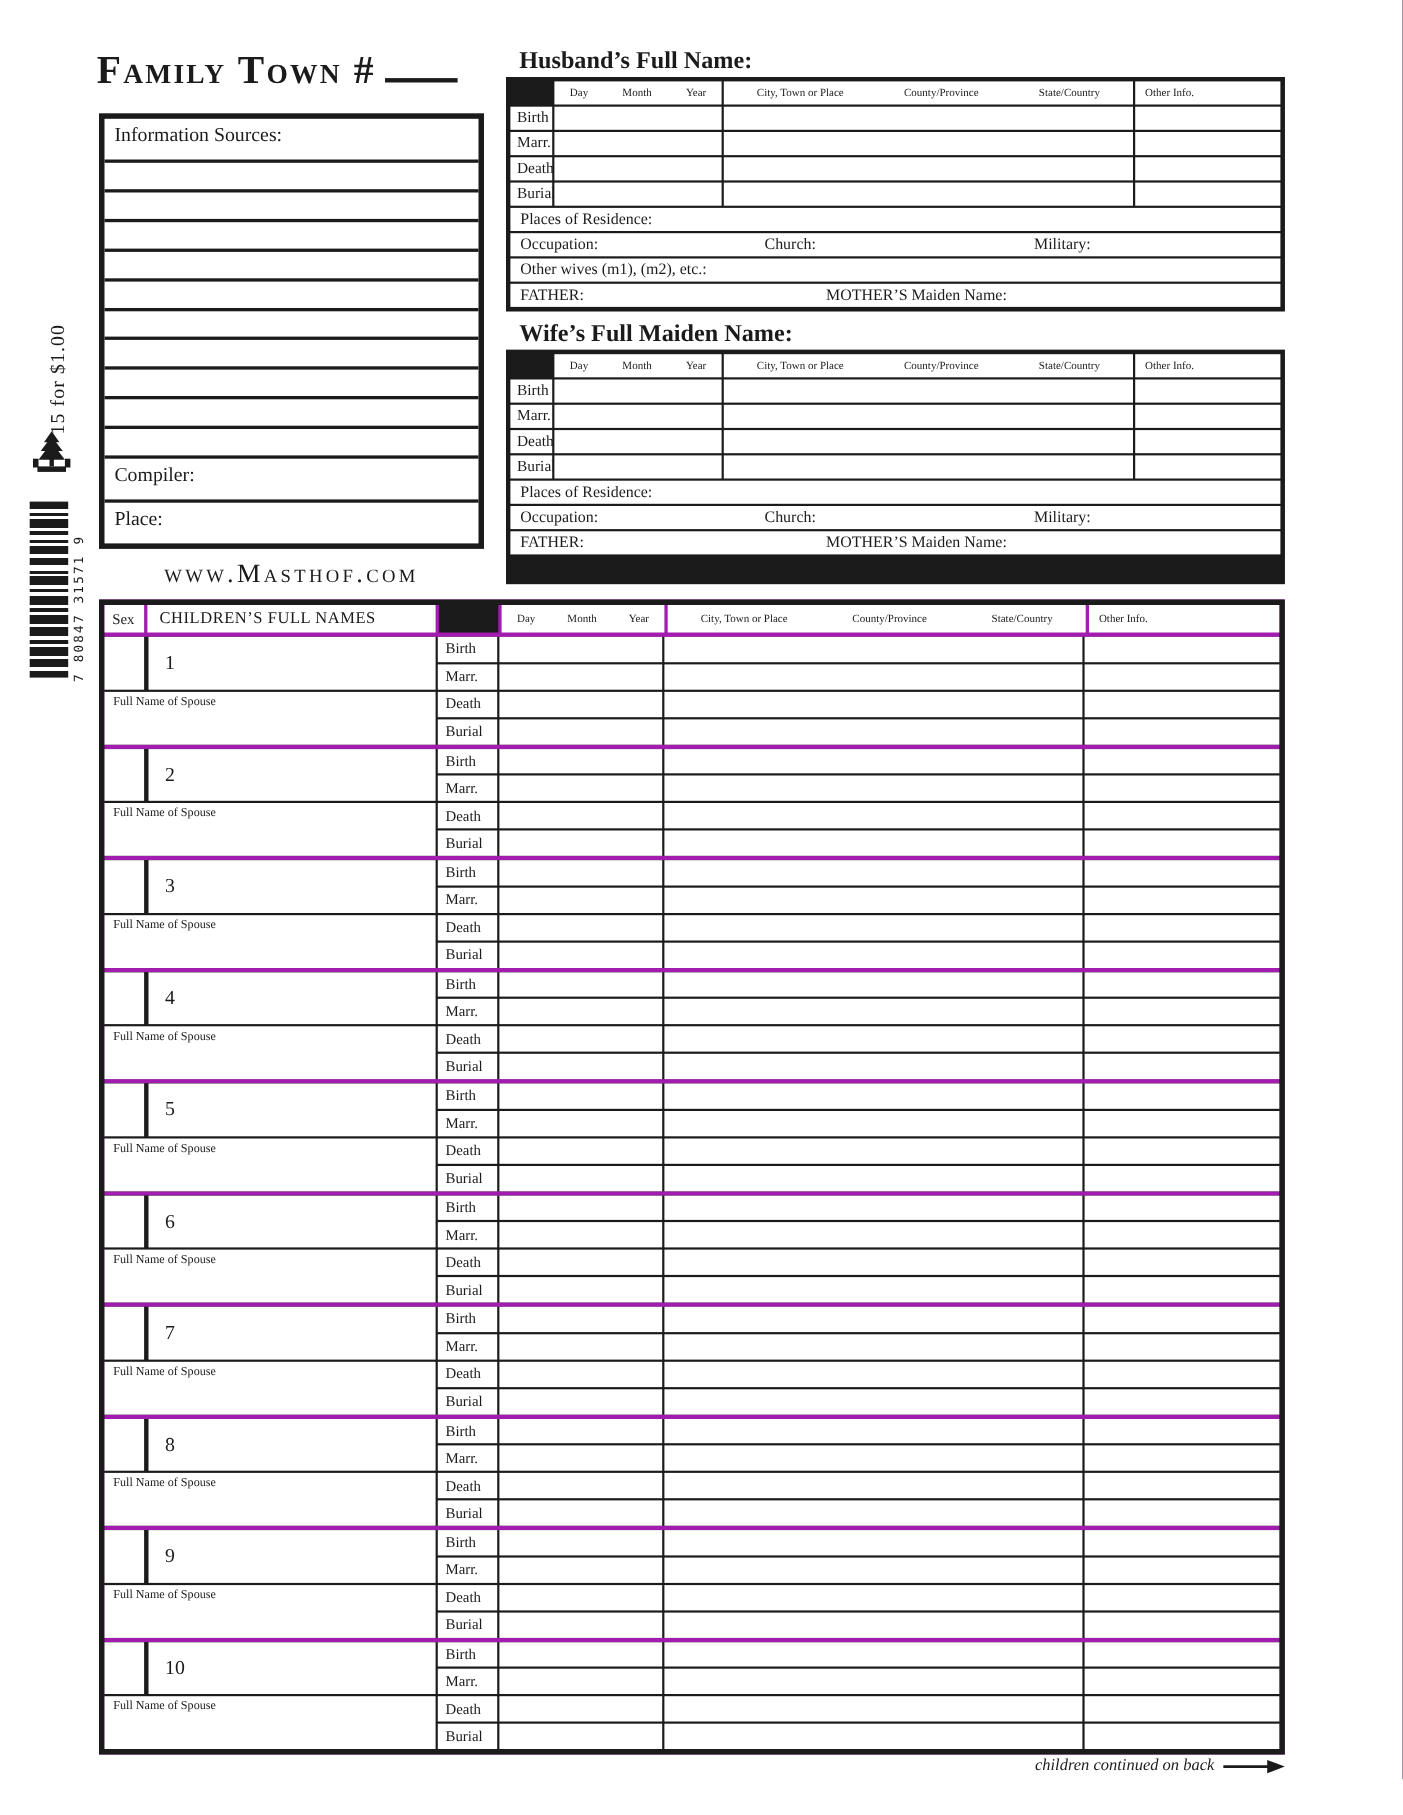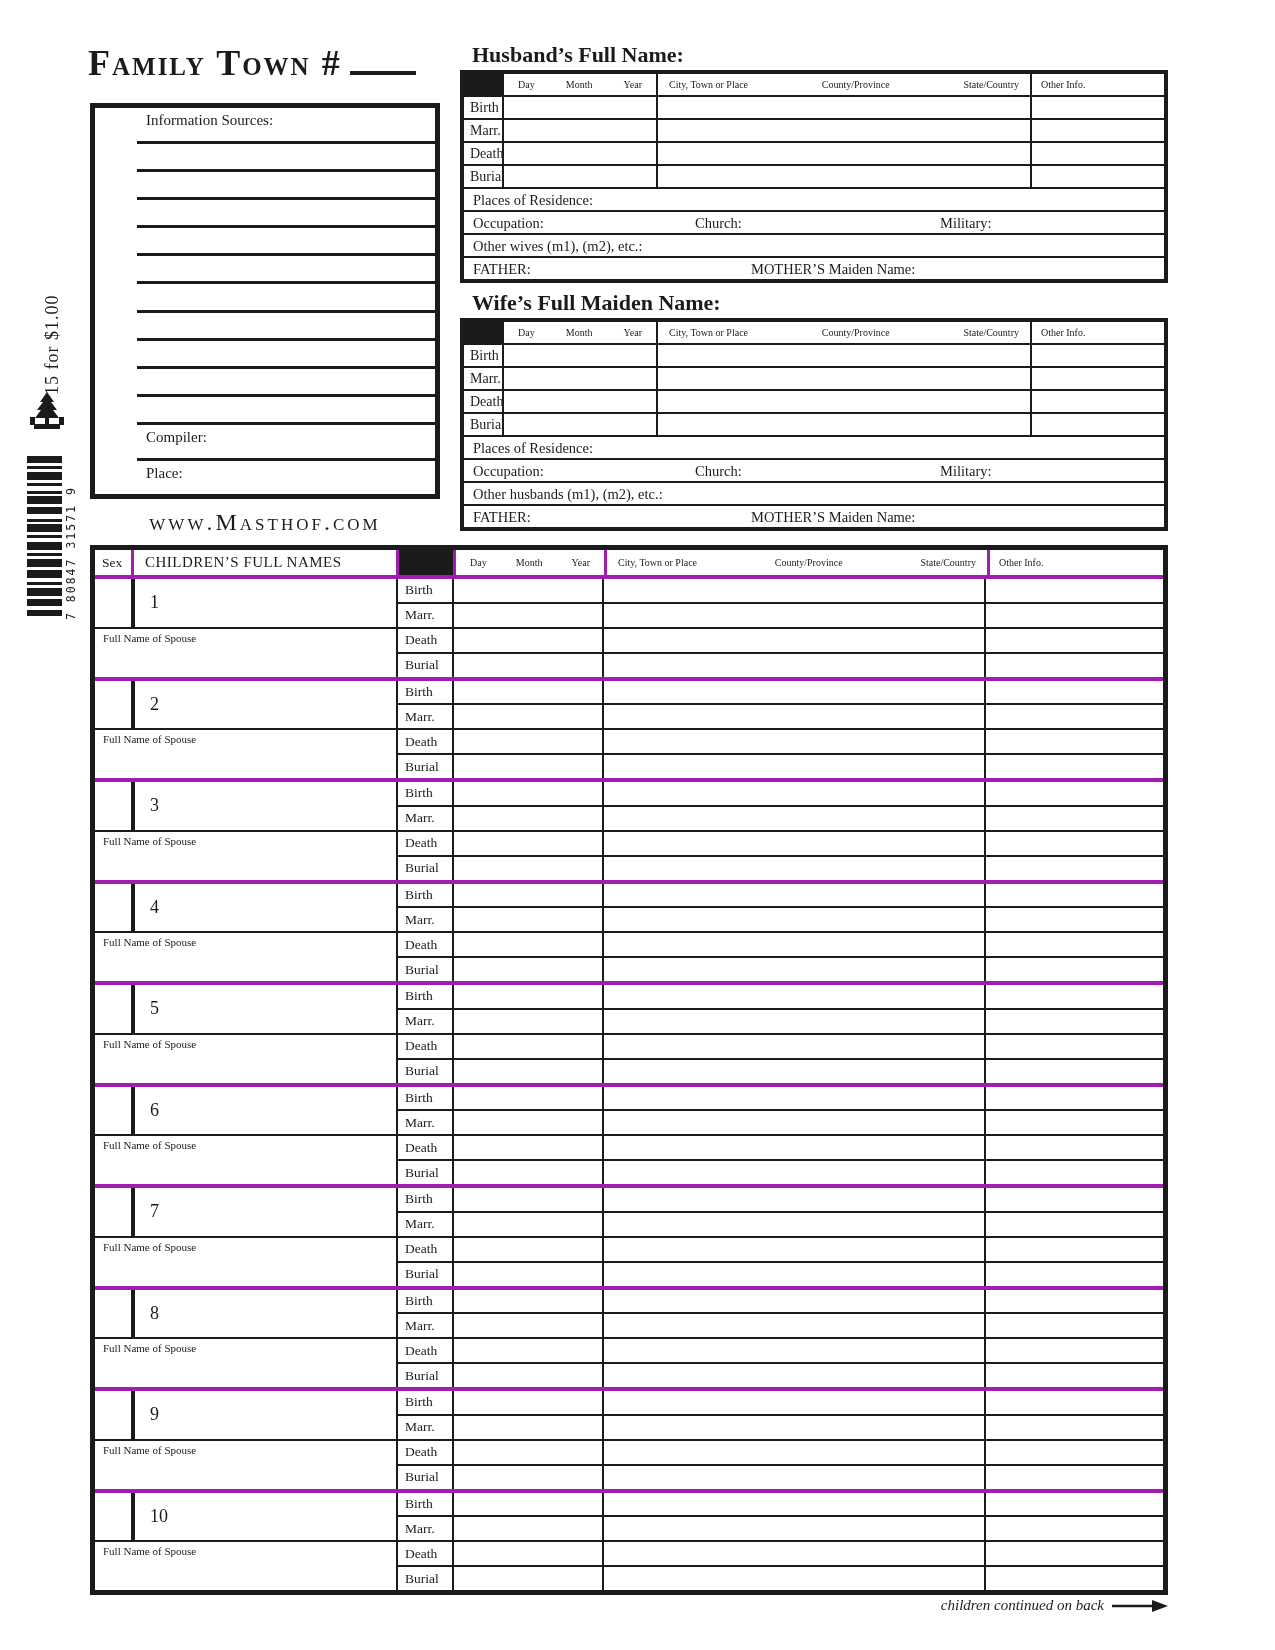--- a/index.html
+++ b/index.html
@@ -7,21 +7,21 @@
         font-family:"Liberation Serif", serif;color:#1b1b1b;overflow:hidden;}
 
   
   .title{position:absolute;left:88px;top:42px;font-size:36px;font-weight:bold;
          font-variant:small-caps;letter-spacing:2px;white-space:nowrap;}
   .title .blank{display:inline-block;width:66px;height:26px;border-bottom:4px solid #1b1b1b;margin-left:8px;}
 
   
   .info-box{position:absolute;left:90px;top:103px;width:350px;height:396px;
             border:5px solid #1b1b1b;box-sizing:border-box;display:flex;flex-direction:column;background:#fff;}
-  .info-row{flex:1;border-bottom:3px solid #1b1b1b;font-size:15px;padding:4px 0 12px 9px;box-sizing:border-box;margin-left:42px;}
+  .info-row{flex:1;border-bottom:3px solid #1b1b1b;font-size:18px;padding:4px 0 12px 9px;box-sizing:border-box;}
   .info-row:last-child{border-bottom:none;}
 
   .website{position:absolute;left:90px;top:509px;width:350px;text-align:center;
            font-size:24px;font-variant:small-caps;letter-spacing:3px;font-weight:500;}
 
   
   .vtext{position:absolute;white-space:nowrap;transform:rotate(-90deg);transform-origin:left top;}
   .price{left:42px;top:395px;font-size:18px;letter-spacing:1px;}
   .logo{position:absolute;left:28px;top:390px;}
   .barcode{position:absolute;left:27px;top:456px;width:35px;height:160px;
@@ -37,21 +37,21 @@
 
   
   .sec-head{position:absolute;font-size:22px;font-weight:bold;white-space:nowrap;margin-left:12px;}
   .etable{position:absolute;left:460px;width:708px;height:213px;border:4px solid #1b1b1b;background:#1b1b1b;
           box-sizing:border-box;display:grid;grid-template-columns:38px 152px 372px 1fr;
           grid-template-rows:repeat(9,1fr);gap:2px;}
   .cell{background:#fff;box-sizing:border-box;}
   .corner{background:#1b1b1b;}
   .hdr{display:flex;align-items:center;font-size:10px;}
   .dmy-h{justify-content:space-between;padding:0 14px;}
-  .city-h{justify-content:space-between;padding:0 11px;}
+  .city-h{justify-content:space-between;padding:0 30px;}
   .other-h{padding-left:9px;}
   .evt-label{display:flex;align-items:center;padding-left:6px;font-size:14px;}
   .wide{grid-column:1/-1;position:relative;font-size:14.5px;}
   .wide .lab{position:absolute;top:50%;transform:translateY(-50%);white-space:nowrap;}
   .p0{left:9px;} .p-church{left:33%;} .p-military{left:68%;} .p-mother{left:41%;}
 
   
   .ctable{position:absolute;left:90px;top:545px;width:1078px;height:1050px;border:5px solid #1b1b1b;
           background:#a21caf;box-sizing:border-box;display:flex;flex-direction:column;gap:4px;}
   .chead{display:grid;grid-template-columns:36px 262px 54px 148px 380px 1fr;gap:3px;height:25px;flex:none;}
@@ -199,23 +199,20 @@
 
     <div class="cell wide">
       <span class="lab p0">Places of Residence:</span>
     </div>
     <div class="cell wide">
       <span class="lab p0">Occupation:</span>
       <span class="lab p-church">Church:</span>
       <span class="lab p-military">Military:</span>
     </div>
     <div class="cell wide">
-      <span class="lab p0">Other husbands (m1), (m2), etc.:</span>
-    </div>
-    <div class="cell wide">
       <span class="lab p0">FATHER:</span>
       <span class="lab p-mother">MOTHER’S Maiden Name:</span>
     </div>
   </div>
 
   <div class="ctable">
     <div class="chead">
       <div class="cell sexc">Sex</div>
       <div class="cell names">CHILDREN’S FULL NAMES</div>
       <div class="cell corner"></div>

